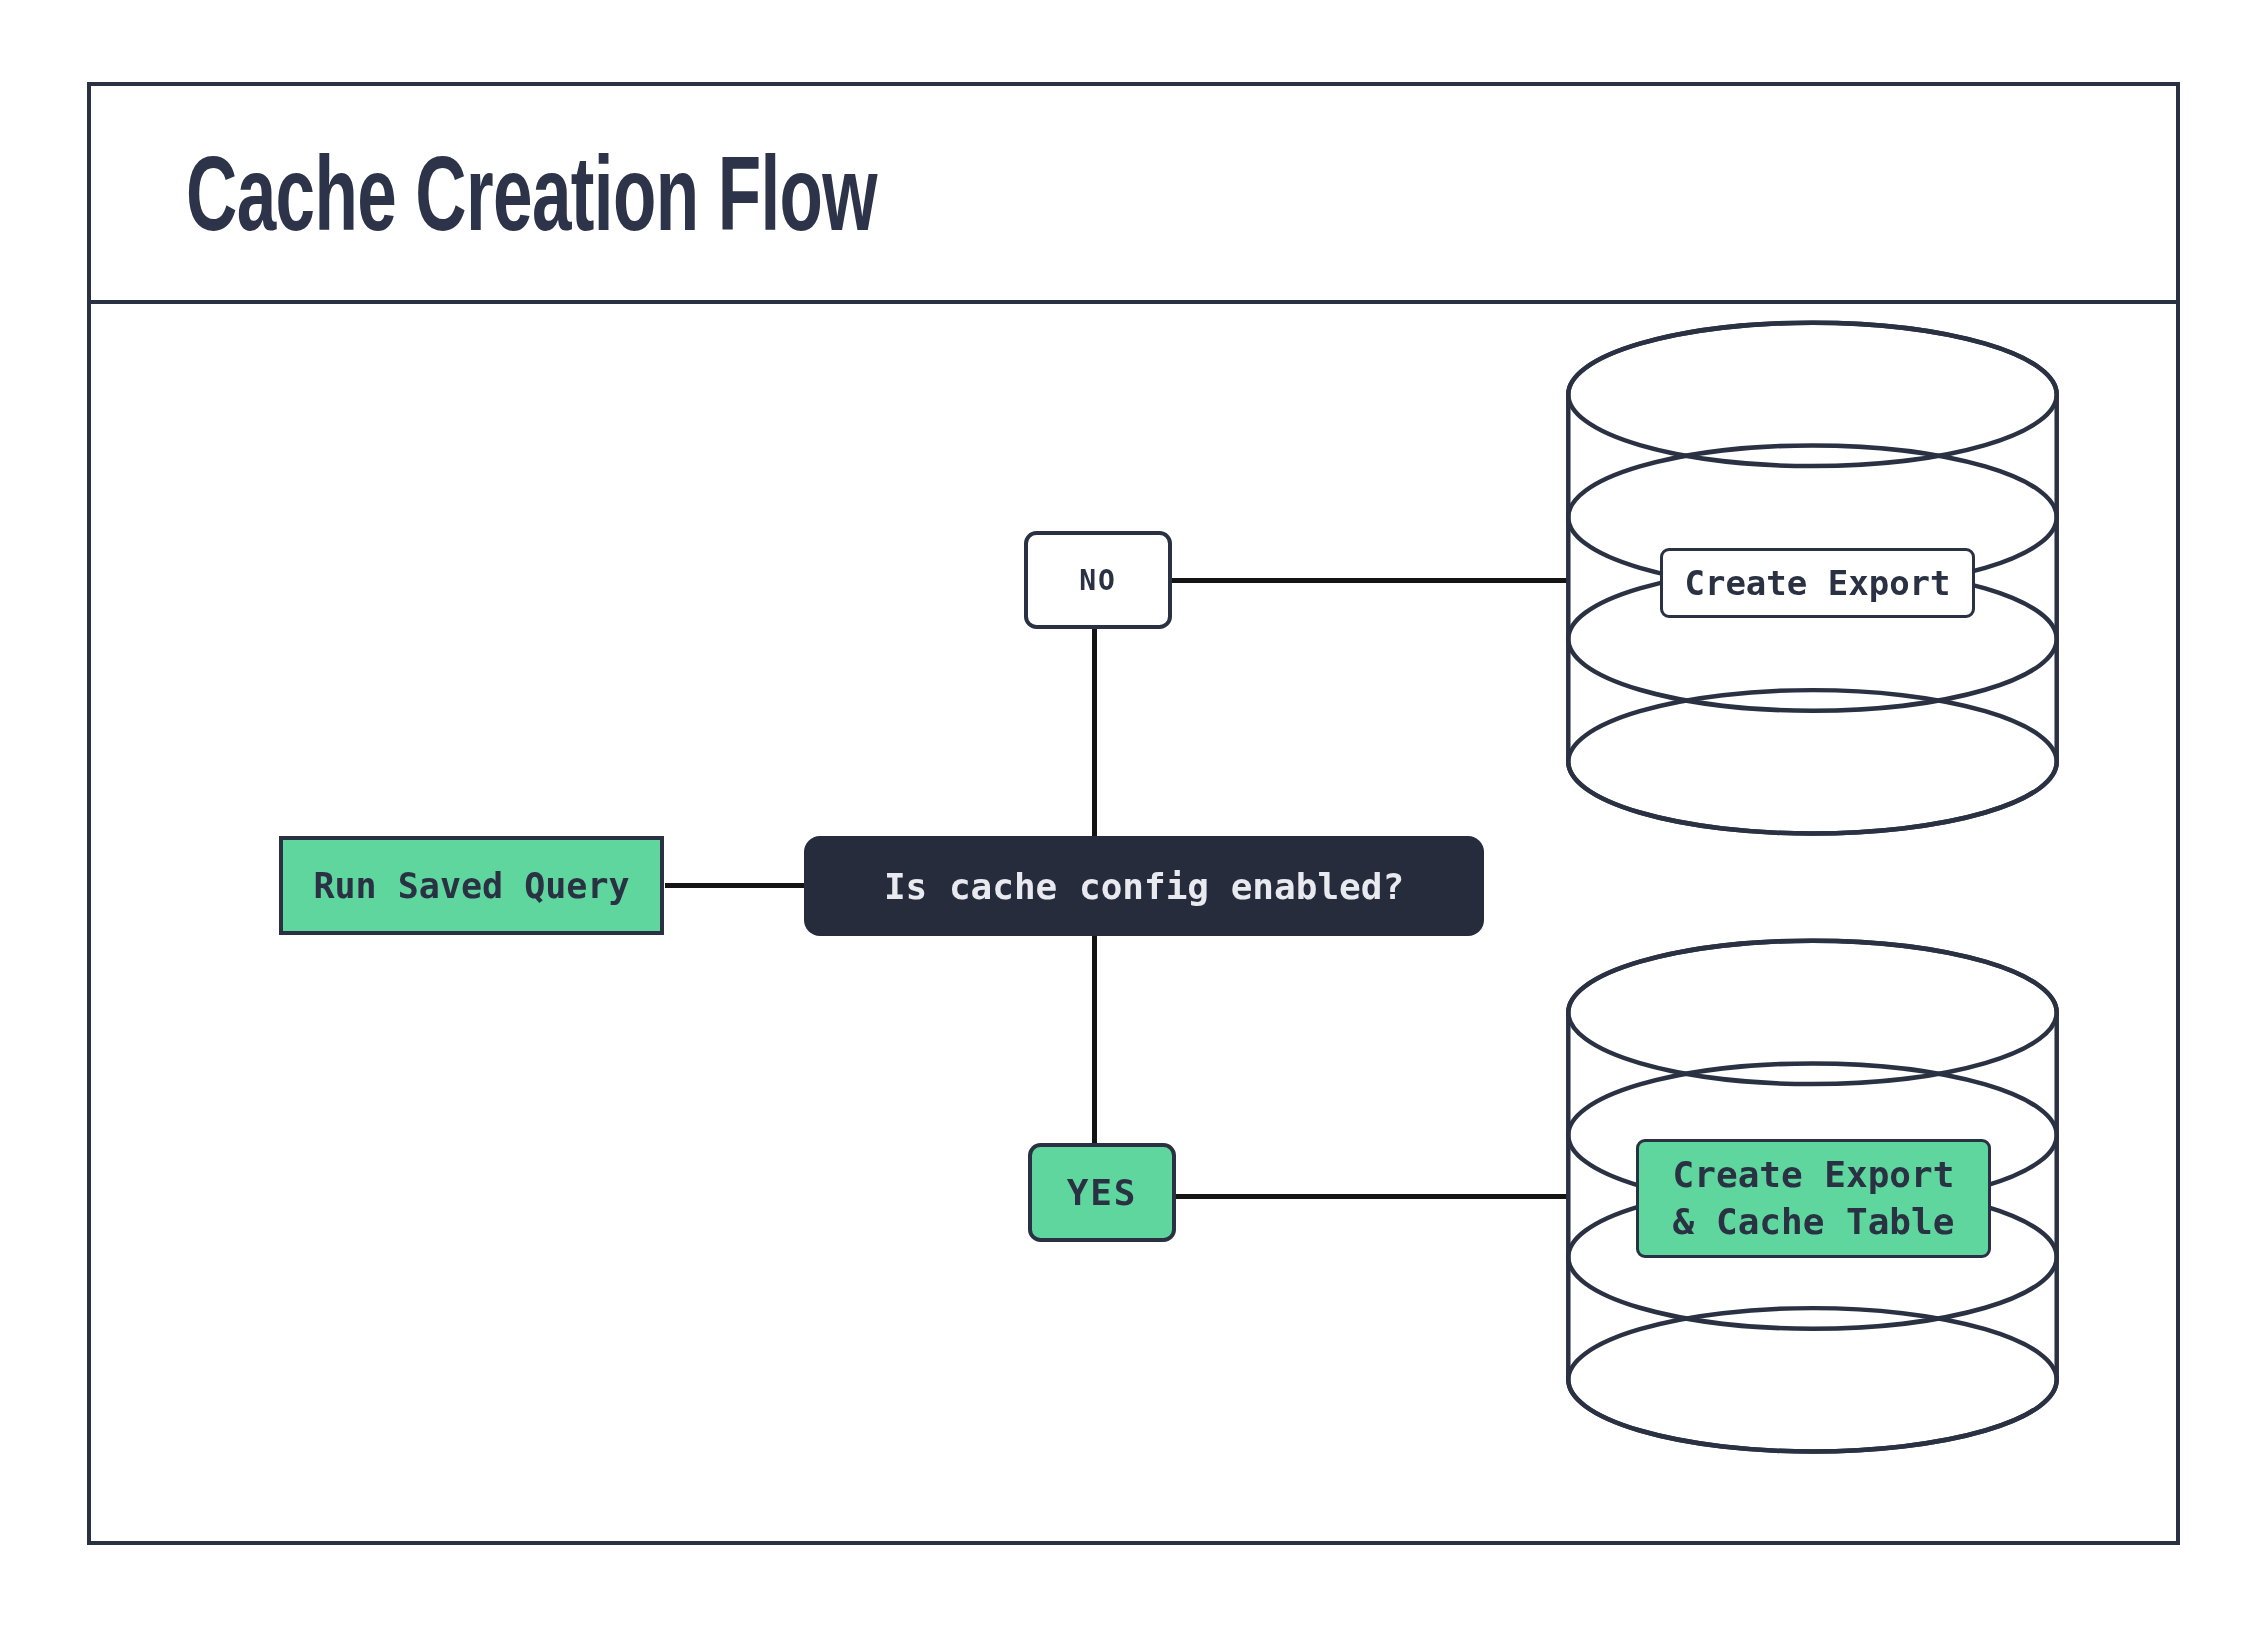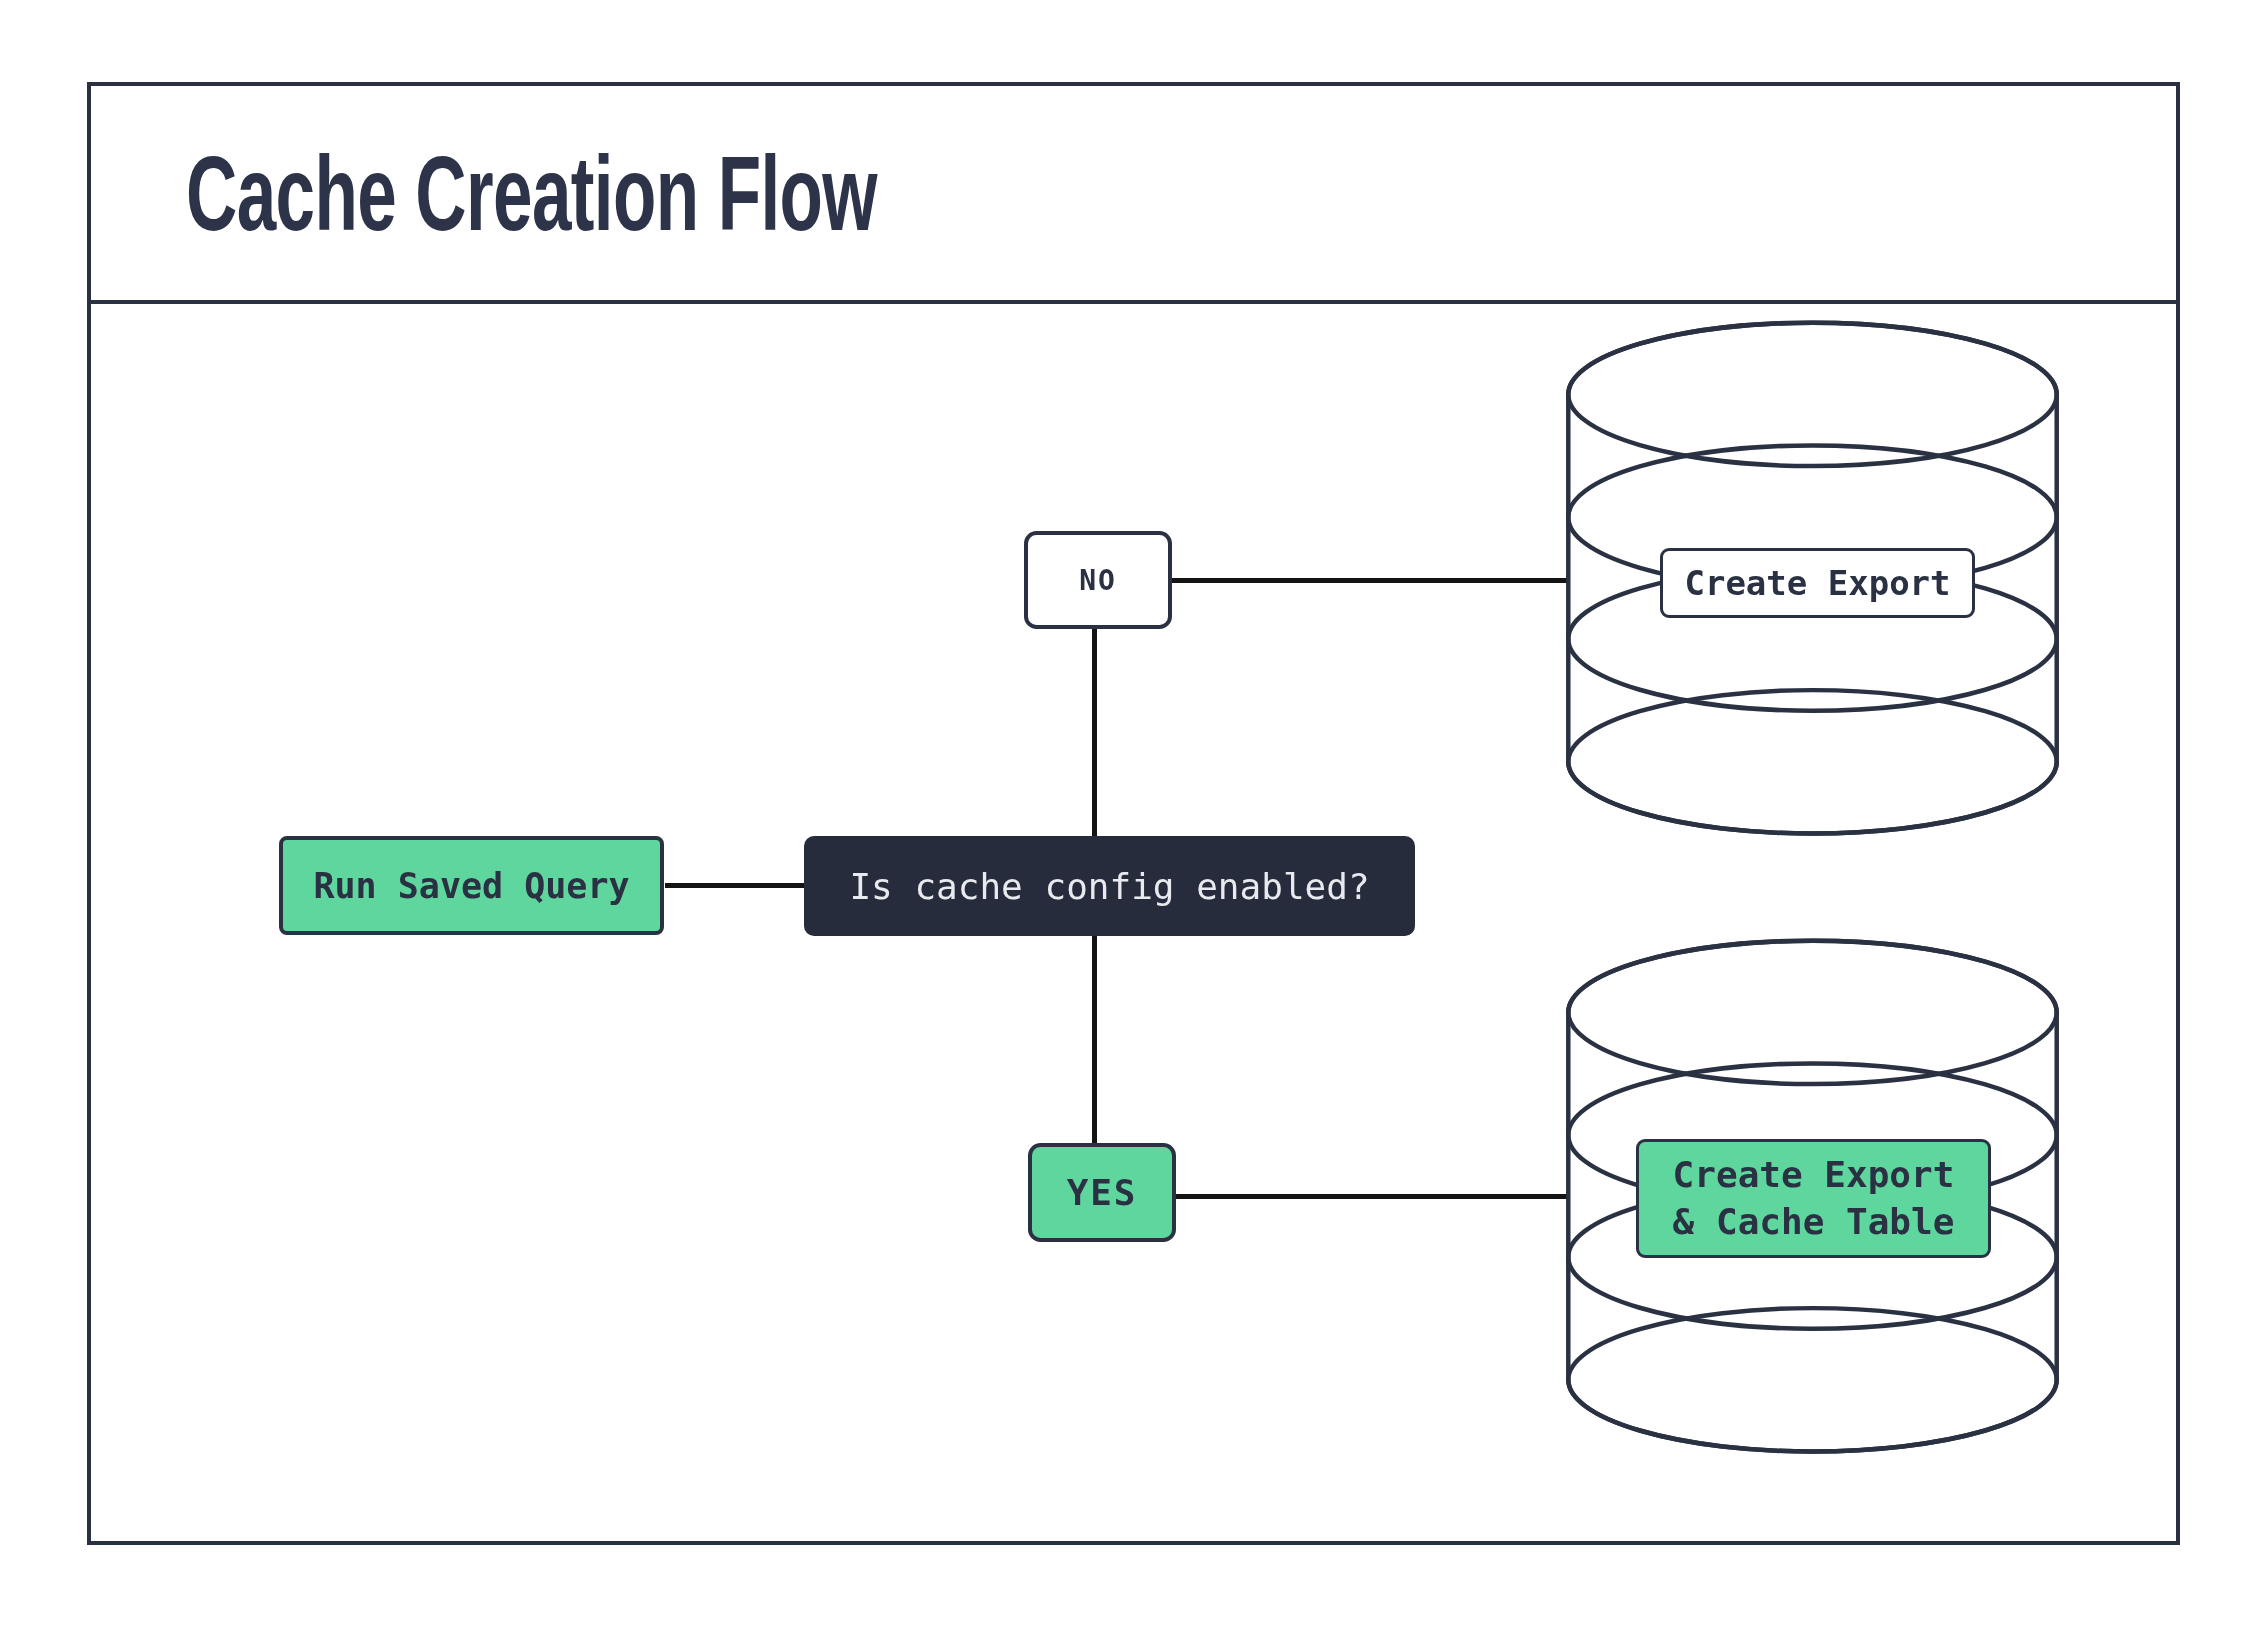--- a/index.html
+++ b/index.html
@@ -49,29 +49,29 @@
     position:absolute;
     display:flex;align-items:center;justify-content:center;
     text-align:center;
     color:var(--ink);
     white-space:nowrap;
   }
   .node-start{
     left:279px;top:836px;width:385px;height:99px;
     background:var(--green);
     border:4.5px solid var(--ink);
-    border-radius:8px;
+    border-radius:0;
     font-size:35px;font-weight:600;
   }
   .node-decision{
-    left:804px;top:836px;width:611px;height:100px;
+    left:804px;top:836px;width:680px;height:100px;
     background:var(--decision-bg);
     color:var(--decision-text);
-    border-radius:10px;
-    font-size:36px;font-weight:400;
+    border-radius:16px;
+    font-size:36px;font-weight:700;
   }
   .node-no{
     left:1024px;top:531px;width:148px;height:98px;
     background:var(--bg);
     border:4.5px solid var(--ink);
     border-radius:12.5px;
     font-size:28px;font-weight:bold;
     letter-spacing:1.8px;
   }
   .node-yes{

